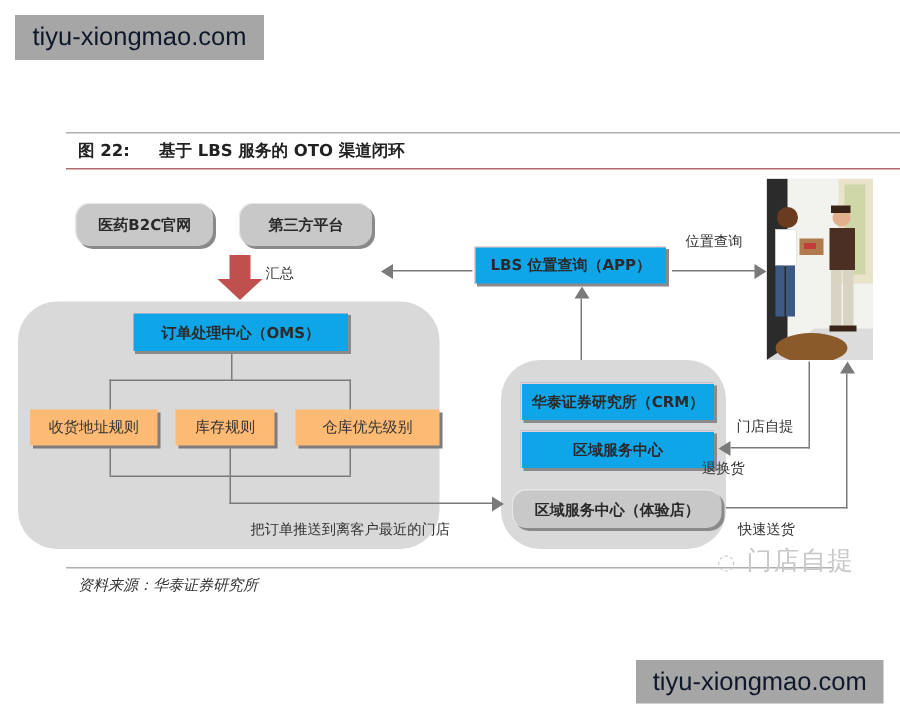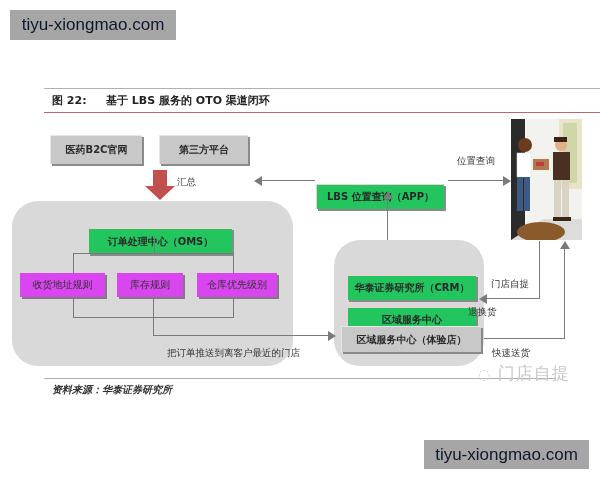--- a/index.html
+++ b/index.html
@@ -21,32 +21,32 @@
     .fig-title { position: absolute; left: 52px; top: 93px; font-size: 11px; font-weight: bold; color: #222; white-space: nowrap; }
     .fig-title .num { display: inline-block; width: 54px; }
 
     .panel { position: absolute; background: #d9d9d9; border-radius: 26px; }
 
     .box {
       position: absolute; display: flex; align-items: center; justify-content: center;
       font-size: 10px; font-weight: bold; color: #2a2a2a; white-space: nowrap;
       box-shadow: 2px 2px 0 #8a8a8a;
     }
-    .box.gray { background: #c8c8c8; border-top: 1px solid #e6e6e6; border-left: 1px solid #e6e6e6; }
-    .box.pink { background: #22c55e; border-top: 1px solid #efcfd0; border-left: 1px solid #efcfd0; margin-top: 20px; }
-    .box.light { background: #d946ef; font-weight: normal; color: #333; box-shadow: 2px 2px 0 #7c7c7c; }
+    .box.gray { background: #c8c8c8; border-top: 1px solid #e6e6e6; border-left: 1px solid #e6e6e6; border-radius: 10px; }
+    .box.pink { background: #0ea5e9; border-top: 1px solid #efcfd0; border-left: 1px solid #efcfd0; }
+    .box.light { background: #fdba74; font-weight: normal; color: #333; box-shadow: 2px 2px 0 #7c7c7c; }
 
     .line { position: absolute; background: #7a7a7a; }
     .label { position: absolute; font-size: 9.5px; color: #333; white-space: nowrap; }
 
     .arrow-head { position: absolute; width: 0; height: 0; }
 
     .photo { position: absolute; left: 511px; top: 119px; width: 71px; height: 121px; overflow: hidden; background: #f4f4f2; }
 
-    .source { position: absolute; left: 52px; top: 383px; font-size: 10px; font-style: italic; color: #333; font-weight: bold; }
+    .source { position: absolute; left: 52px; top: 383px; font-size: 10px; font-style: italic; color: #333; }
     .brand { position: absolute; left: 478px; top: 362px; font-size: 17px; color: #c8c8c8; letter-spacing: 1px; }
   </style>
 </head>
 <body>
 
 <div id="wm-top" class="watermark">tiyu-xiongmao.com</div>
 
 <div class="rule" style="left:44px; top:88px; width:556px; background:#b0b0b0;"></div>
 <div class="fig-title">
   <span class="num">图 22:</span><span>基于 LBS 服务的 OTO 渠道闭环</span>
@@ -66,21 +66,21 @@
 
 <div class="box pink" style="left:88px; top:208px; width:144px; height:26px;">订单处理中心（OMS）</div>
 
 <div class="line" style="left:154px; top:236px; width:1px; height:18px;"></div>
 <div class="line" style="left:73px; top:253px; width:161px; height:1px;"></div>
 <div class="line" style="left:73px; top:253px; width:1px; height:20px;"></div>
 <div class="line" style="left:233px; top:253px; width:1px; height:20px;"></div>
 
 <div class="box light" style="left:20px; top:273px; width:85px; height:24px;">收货地址规则</div>
 <div class="box light" style="left:117px; top:273px; width:66px; height:24px;">库存规则</div>
-<div class="box light" style="left:197px; top:273px; width:80px; height:24px;">仓库优先级别</div>
+<div class="box light" style="left:197px; top:273px; width:96px; height:24px;">仓库优先级别</div>
 
 <div class="line" style="left:73px; top:299px; width:1px; height:18px;"></div>
 <div class="line" style="left:233px; top:299px; width:1px; height:18px;"></div>
 <div class="line" style="left:73px; top:317px; width:161px; height:1px;"></div>
 <div class="line" style="left:153px; top:299px; width:1px; height:37px;"></div>
 <div class="line" style="left:153px; top:335px; width:176px; height:1px;"></div>
 <div class="arrow-head" style="left:328px; top:331px; border-top:5px solid transparent; border-bottom:5px solid transparent; border-left:8px solid #7a7a7a;"></div>
 <div class="label" style="left:167px; top:347px;">把订单推送到离客户最近的门店</div>
 
 <div class="box pink" style="left:316px; top:164px; width:128px; height:25px;">LBS 位置查询（APP）</div>

